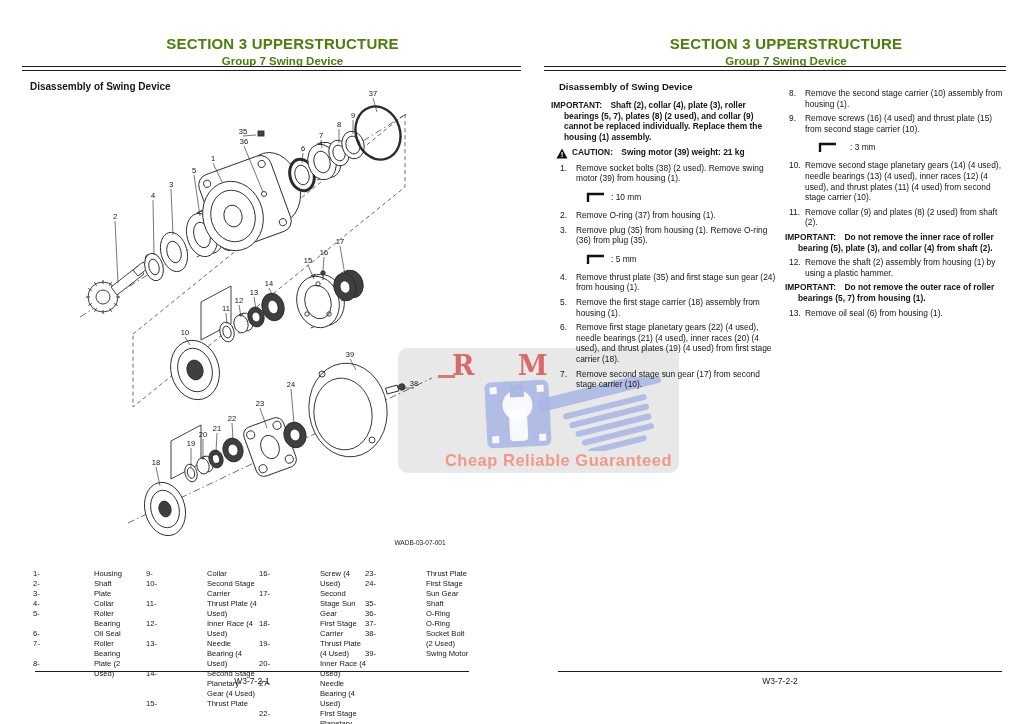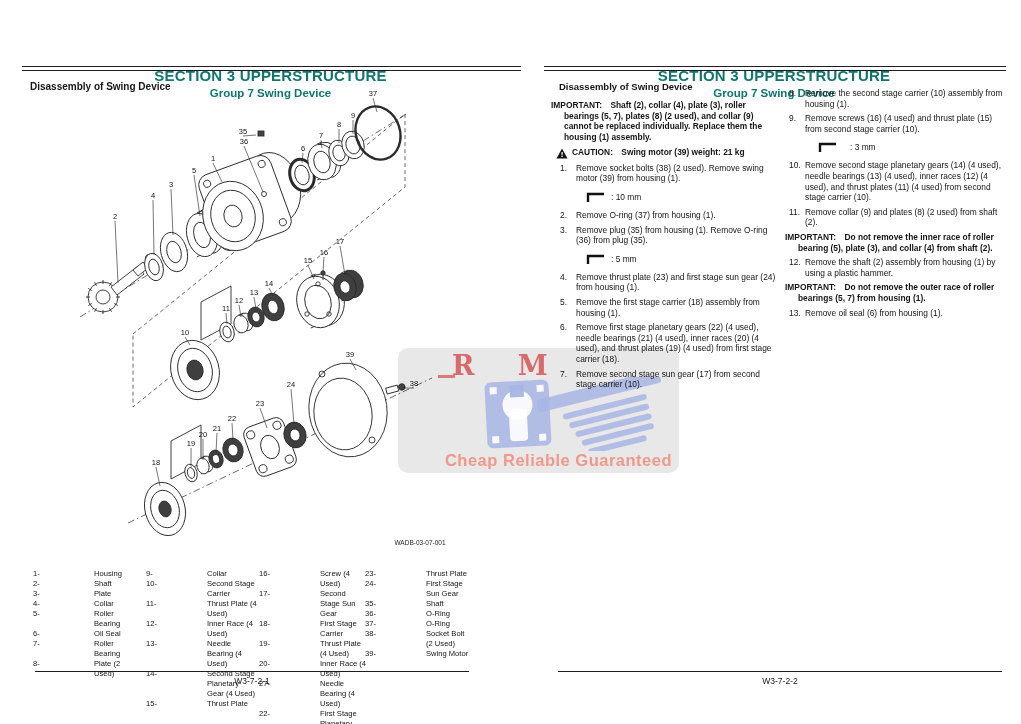--- a/index.html
+++ b/index.html
@@ -5,21 +5,21 @@
   html,body{margin:0;padding:0;}
   body{
     width:1021px;height:724px;background:#ffffff;position:relative;overflow:hidden;
     font-family:"Liberation Sans",sans-serif;color:#111;
     -webkit-font-smoothing:antialiased;
   }
   .page{position:absolute;top:0;z-index:2;}
   #left-page{left:18px;width:505px;height:724px;}
   #right-page{left:540px;width:468px;height:724px;}
 
-  .page-title{position:absolute;left:0;width:100%;text-align:center;font-weight:bold;color:#0f766e;margin-top:32px;}
+  .page-title{position:absolute;left:12px;width:100%;text-align:center;font-weight:bold;color:#4d7c0f;}
   .title1{top:35px;font-size:15px;letter-spacing:.2px;}
   .title2{top:55px;font-size:11.5px;}
   .dbl-rule{position:absolute;top:66px;left:4px;right:2px;height:2.6px;
     border-top:1.6px solid #1d1d1d;border-bottom:1.6px solid #1d1d1d;}
 
   .sec-head{position:absolute;font-weight:bold;font-size:10px;color:#151515;}
   #left-sec-head{top:81px;left:12px;}
   #right-sec-head{top:81px;left:19px;font-size:9.5px;}
 
   
@@ -502,21 +502,21 @@
         <span class="t">Remove plug (35) from housing (1). Remove O-ring (36) from plug (35).</span>
       </div>
       <div class="tool">
         <svg width="20" height="12" viewBox="0 0 20 12">
           <path d="M2 11 L2 3 L18 3" stroke="#111" stroke-width="2.4" fill="none"></path>
         </svg>
         <span>: 5 mm</span>
       </div>
       <div class="step">
         <span class="n">4.</span>
-        <span class="t">Remove thrust plate (23) and first stage sun gear (24) from housing (1).</span>
+        <span class="t">Remove thrust plate (35) and first stage sun gear (24) from housing (1).</span>
       </div>
       <div class="step">
         <span class="n">5.</span>
         <span class="t">Remove the first stage carrier (18) assembly from housing (1).</span>
       </div>
       <div class="step">
         <span class="n">6.</span>
         <span class="t">Remove first stage planetary gears (22) (4 used), needle bearings (21) (4 used), inner races (20) (4 used), and thrust plates (19) (4 used) from first stage carrier (18).</span>
       </div>
       <div class="step">

